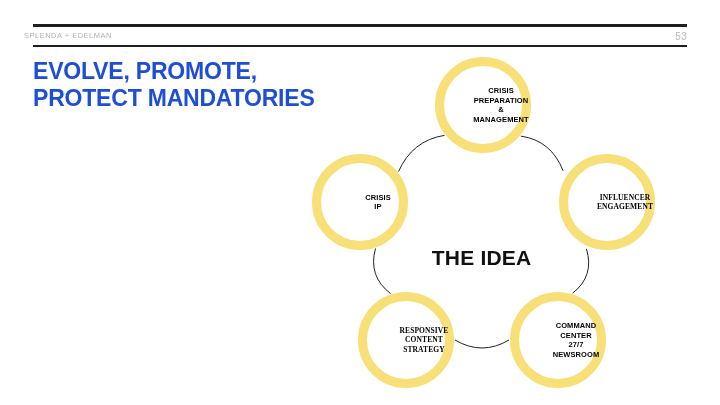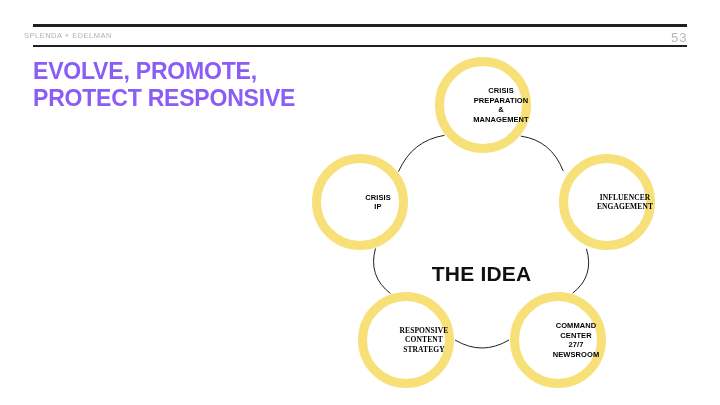--- a/index.html
+++ b/index.html
@@ -47,38 +47,37 @@
     font-size: 7.5px;
     letter-spacing: 0.5px;
     color: #b0b0b0;
     font-weight: 400;
     white-space: nowrap;
   }
   .header-page {
     position: absolute;
     right: 33px;
     top: 31px;
-    font-size: 13px;
+    font-size: 10px;
     letter-spacing: 0.3px;
     color: #b8b8b8;
     font-weight: 400;
     text-align: center;
-    font-family: Liberation Mono, monospace;
   }
 
   
   .slide-title {
     position: absolute;
     left: 33px;
     top: 58px;
     width: 340px;
     font-size: 23px;
     line-height: 27px;
     font-weight: bold;
-    color: #8b5cf6;
+    color: #1d4ed8;
     letter-spacing: -0.2px;
   }
   .slide-title .line { display: block; }
 
   
   .diagram {
     position: absolute;
     left: 280px;
     top: 45px;
     width: 400px;
@@ -127,21 +126,21 @@
 
 <div class="slide">
 
   <div class="header-rule-top"></div>
   <div class="header-label">SPLENDA + EDELMAN</div>
   <div class="header-page">53</div>
   <div class="header-rule-bottom"></div>
 
   <div class="slide-title">
     <span class="line">EVOLVE, PROMOTE,</span>
-    <span class="line">PROTECT RESPONSIVE</span>
+    <span class="line">PROTECT MANDATORIES</span>
   </div>
 
   <div class="diagram">
     <svg viewBox="0 0 400 360">
       <g id="connectors" fill="none" stroke="#231f20" stroke-width="1">
           <path d="M 240.85234561519812 91.11591122605269 Q 271.31877402903467 95.493830287291 283.14765438480185 125.88408877394731" stroke="#231f20" fill="none" stroke-width="1"></path>
           <path d="M 306.42313494010483 203.78156693640784 Q 314.6524158731555 231.13851079661657 292.57686505989517 248.21843306359216" stroke="#231f20" fill="none" stroke-width="1"></path>
           <path d="M 229 295 Q 202.0626218295611 310.9998774528576 175 295" stroke="#231f20" fill="none" stroke-width="1"></path>
           <path d="M 110.50483946517494 248.51451839552482 Q 87.83651613396184 231.10575724495402 95.49516053482506 203.48548160447518" stroke="#231f20" fill="none" stroke-width="1"></path>
           <path d="M 118.47526417343254 126.65771849737433 Q 132.2118878963701 95.471915967787 164.52473582656745 90.34228150262567" stroke="#231f20" fill="none" stroke-width="1"></path>
@@ -164,16 +163,16 @@
         </div>
         <div class="node" style="left: 78px; top: 247px; width: 96px; height: 96px; border: 9px solid rgb(247, 224, 119); font-family: Liberation Serif, serif;">
           <span class="node-label">RESPONSIVE
 CONTENT
 STRATEGY</span>
         </div>
         <div class="node" style="left: 32px; top: 109px; width: 96px; height: 96px; border: 9px solid rgb(247, 224, 119);">
           <span class="node-label">CRISIS IP</span>
         </div>
       </div>
-    <div class="center-label" id="center-label" style="left: 201.6px; top: 212.8px; margin-top: 16px;">THE IDEA</div>
+    <div class="center-label" id="center-label" style="left: 201.6px; top: 212.8px;">THE IDEA</div>
   </div>
 
 </div>
 
 </body></html>

